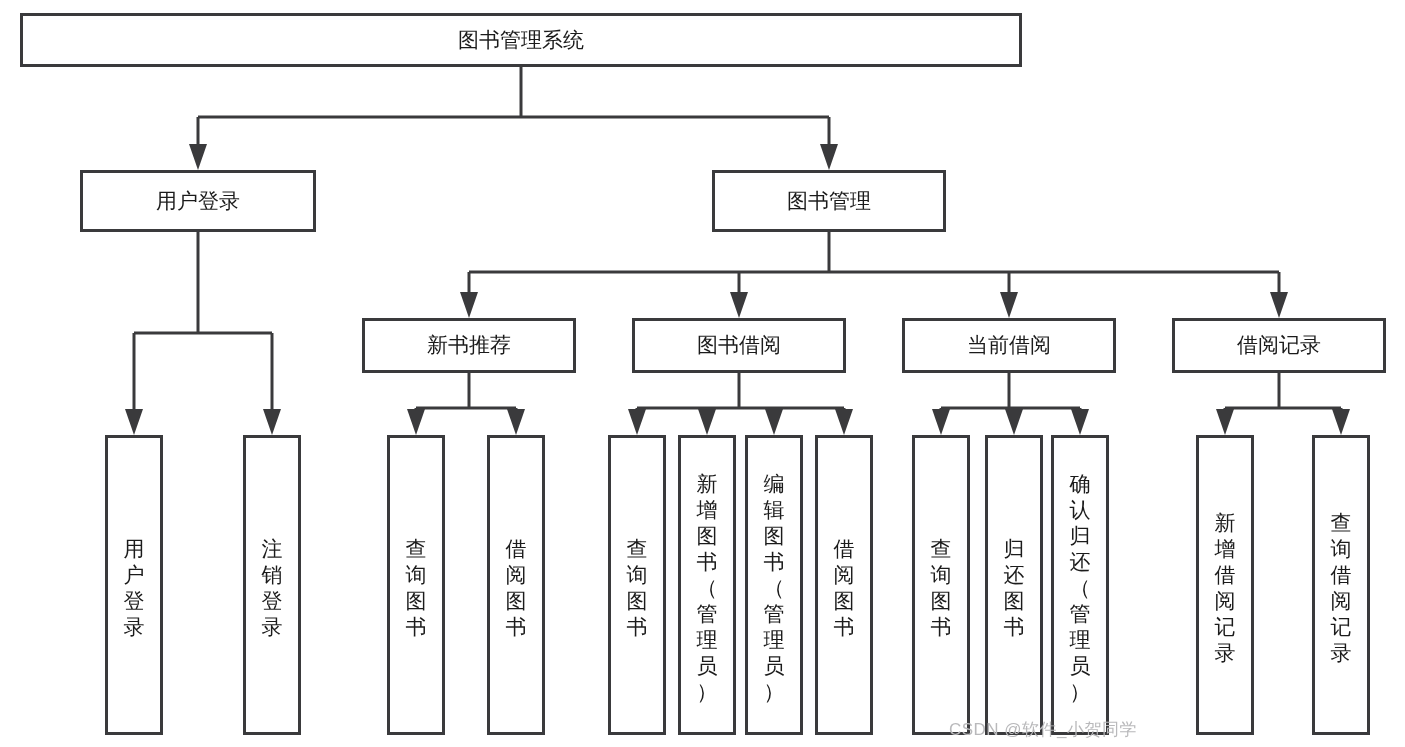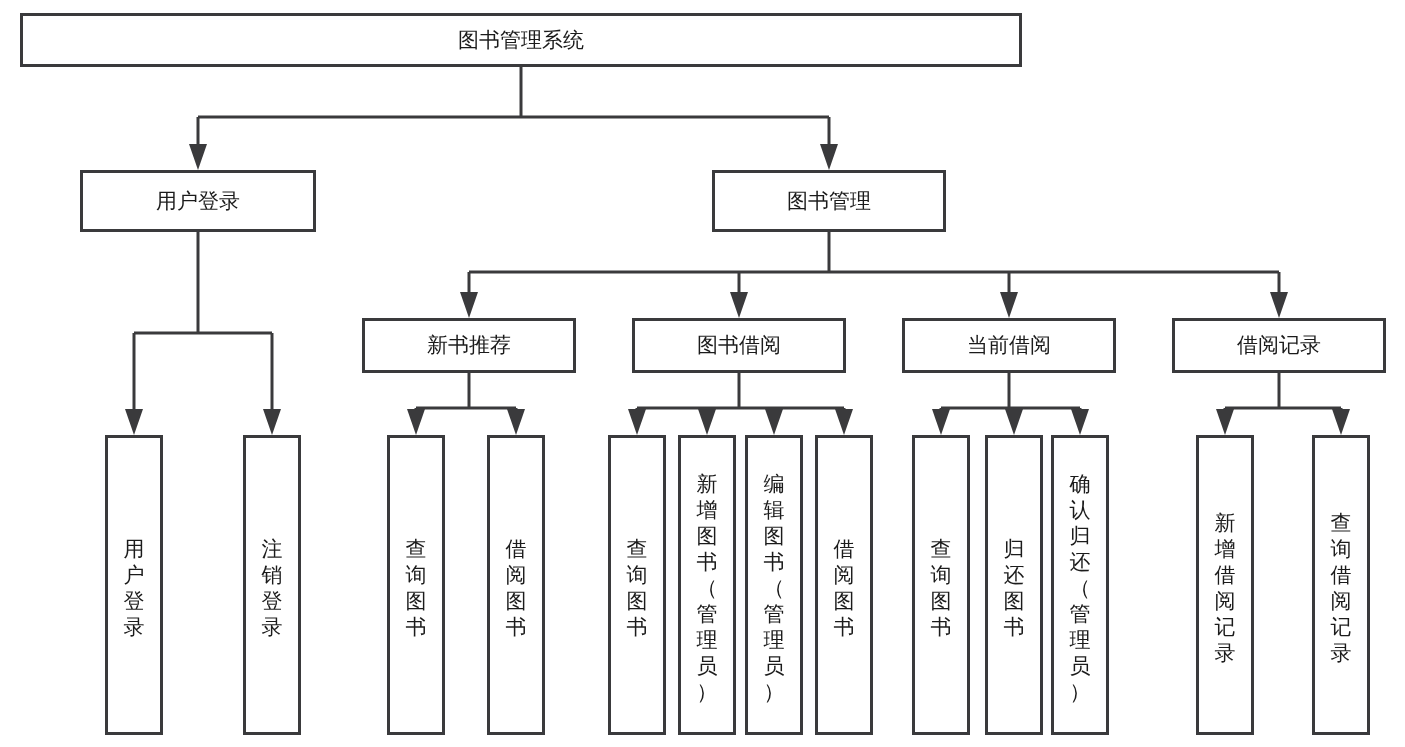--- a/index.html
+++ b/index.html
@@ -217,13 +217,14 @@
         <g>
           <rect x="1197.5" y="436.5" width="55" height="297" class="node-box"></rect>
           <text x="1225" class="node-label-v"><tspan x="1225" y="529.72">新</tspan><tspan x="1225" y="555.72">增</tspan><tspan x="1225" y="581.72">借</tspan><tspan x="1225" y="607.72">阅</tspan><tspan x="1225" y="633.72">记</tspan><tspan x="1225" y="659.72">录</tspan></text>
         </g>
         <g>
           <rect x="1313.5" y="436.5" width="55" height="297" class="node-box"></rect>
           <text x="1341" class="node-label-v"><tspan x="1341" y="529.72">查</tspan><tspan x="1341" y="555.72">询</tspan><tspan x="1341" y="581.72">借</tspan><tspan x="1341" y="607.72">阅</tspan><tspan x="1341" y="633.72">记</tspan><tspan x="1341" y="659.72">录</tspan></text>
         </g>
       </g>
   </svg>
+  <div class="watermark">CSDN @软件_小贺同学</div>
 </div>
 
 </body></html>

